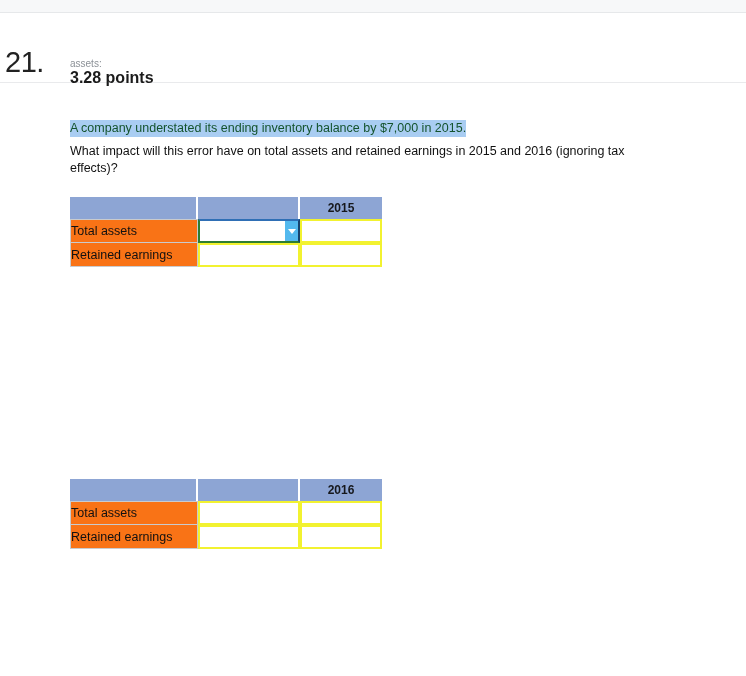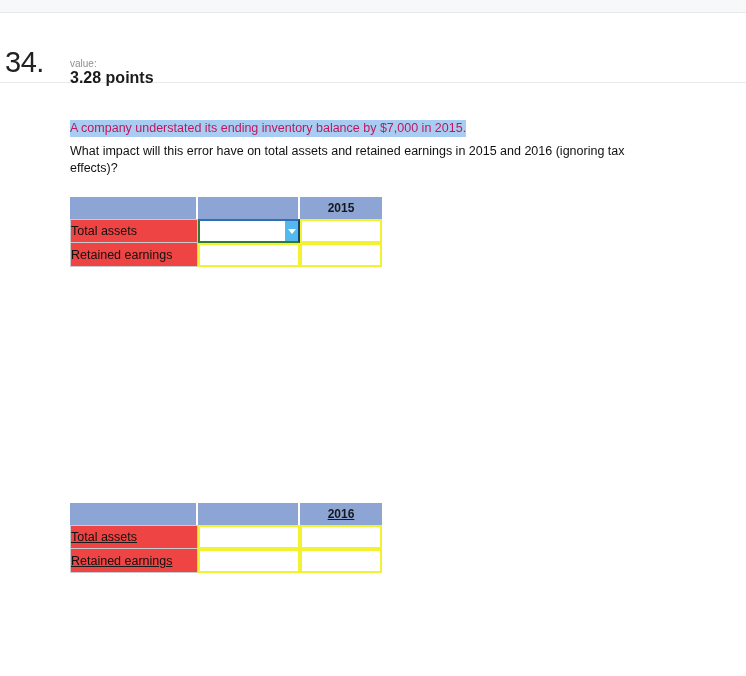--- a/index.html
+++ b/index.html
@@ -62,40 +62,40 @@
     position: absolute;
     left: 70px;
     top: 118px;
     width: 640px;
   }
   .stem-highlight {
     display: inline;
     background: #a9cdf2;
     font-size: 12.5px;
     line-height: 19px;
-    color: #be185d;
+    color: #14532d;
     padding: 1px 0 2px 0;
   }
   .prompt {
     margin-top: 5px;
     font-size: 12.5px;
     line-height: 17px;
     color: #111111;
     width: 585px;
   }
 
   
   .answer-table {
     position: absolute;
     left: 70px;
     border-collapse: separate;
     border-spacing: 0;
   }
   .answer-table.t1 { top: 197px; }
-  .answer-table.t2 { top: 503px; text-decoration: underline; }
+  .answer-table.t2 { top: 479px; }
 
   .answer-table td {
     padding: 0;
     height: 22px;
     vertical-align: middle;
   }
   .col-label  { width: 126px; }
   .col-input  { width: 100px; }
   .col-year   { width: 82px;  }
 
@@ -111,21 +111,21 @@
   .hdr-year {
     background: #8da5d4;
     text-align: center;
     font-size: 12px;
     font-weight: bold;
     color: #16181c;
   }
 
   
   .lbl-cell {
-    background: #ef4444;
+    background: #f97316;
     border: 1px solid #c9cbce;
     border-top: none;
     font-size: 12.5px;
     color: #111111;
     padding-left: 6px;
     height: 22px;
   }
   .answer-table tr.row1 .lbl-cell { border-top: 1px solid #c9cbce; }
 
   
@@ -163,23 +163,23 @@
     border-right: 4px solid transparent;
     border-top: 5px solid #ffffff;
   }
 </style>
 </head>
 <body>
 
 <div class="topbar"></div>
 
 <div class="qheader">
-  <div class="qnum">34.</div>
+  <div class="qnum">21.</div>
   <div class="valblock">
-    <div class="val-label">value:</div>
+    <div class="val-label">assets:</div>
     <div class="val-points">3.28 points</div>
   </div>
 </div>
 
 <div class="qbody">
   <span class="stem-highlight">A company understated its ending inventory balance by $7,000 in 2015.</span>
   <div class="prompt">What impact will this error have on total assets and retained earnings in 2015 and 2016 (ignoring tax effects)?</div>
 </div>
 
 <table class="answer-table t1">

